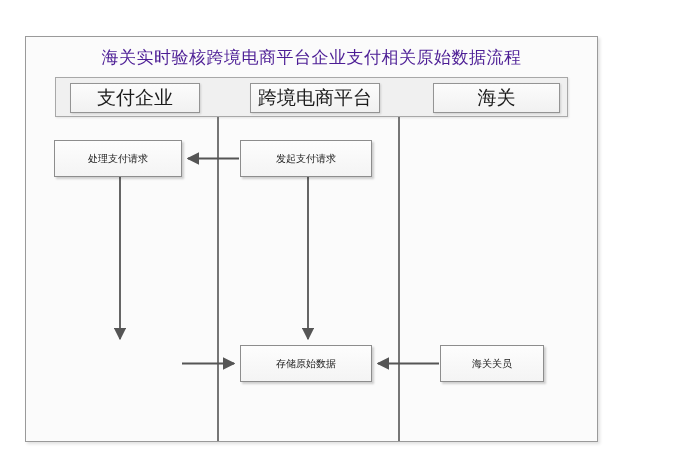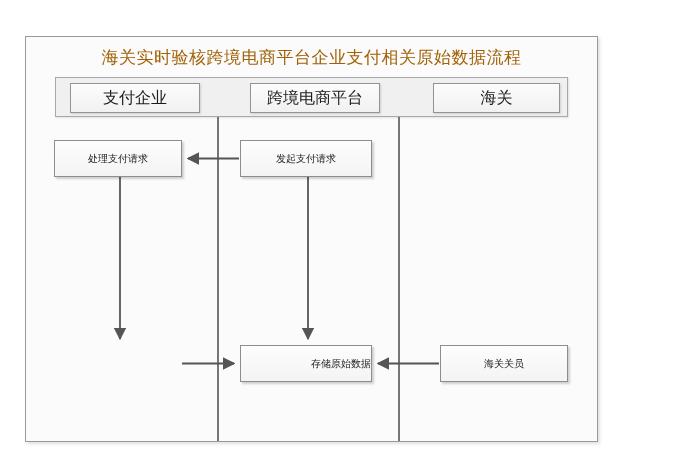--- a/index.html
+++ b/index.html
@@ -34,21 +34,21 @@
 
   
   .title {
     position: absolute;
     left: 55px; top: 43px;
     width: 513px;
     height: 28px;
     line-height: 28px;
     text-align: center;
     font-size: 17px;
-    color: #a16207;
+    color: #4c1d95;
     letter-spacing: 0.5px;
     white-space: nowrap;
   }
 
   
   .lane-strip {
     position: absolute;
     left: 55px; top: 77px;
     width: 513px; height: 40px;
     box-sizing: border-box;
@@ -66,40 +66,40 @@
     box-shadow: 1.5px 1.5px 2px rgba(0,0,0,0.18);
     display: flex;
     align-items: center;
     justify-content: center;
     font-size: 10px;
     color: #1b1b1b;
     white-space: nowrap;
   }
   .lane-box {
     height: 30px;
-    font-size: 16px;
+    font-size: 19px;
     border: 1px solid #949494;
     background: linear-gradient(to bottom, #fcfcfc 0%, #f1f1f1 100%);
     box-shadow: 1px 1px 2px rgba(0,0,0,0.14);
   }
   .node-box {
     height: 37px;
   }
 
   
   #lane-box-0 { left: 70px;  top: 83px; width: 130px; }
   #lane-box-1 { left: 250px; top: 83px; width: 130px; }
   #lane-box-2 { left: 433px; top: 83px; width: 127px; }
 
   
   #node-process-payment  { left: 54px;  top: 140px; width: 128px; }
   #node-initiate-payment { left: 240px; top: 140px; width: 132px; }
   #node-respond-platform { left: 54px;  top: 345px; width: 128px; }
-  #node-store-rawdata    { left: 240px; top: 345px; width: 132px; justify-content: flex-end; }
-  #node-customs-officer  { left: 440px; top: 345px; width: 128px; }
+  #node-store-rawdata    { left: 240px; top: 345px; width: 132px; }
+  #node-customs-officer  { left: 440px; top: 345px; width: 104px; }
 
   
   #wires {
     position: absolute;
     left: 0; top: 0;
     width: 700px; height: 470px;
     pointer-events: none;
   }
 </style>
 </head>

